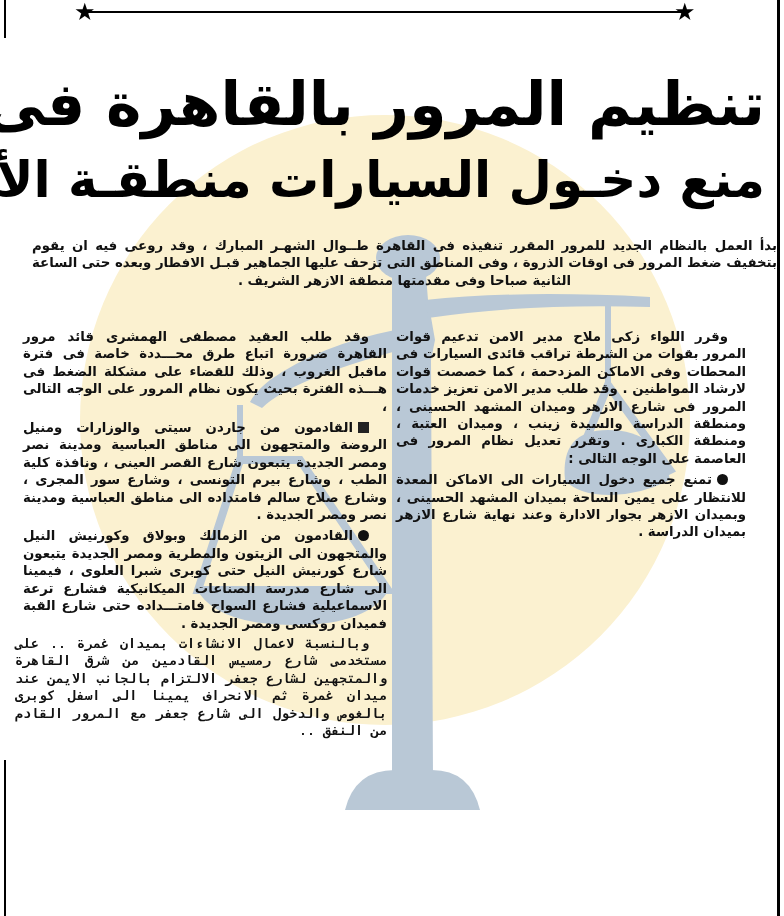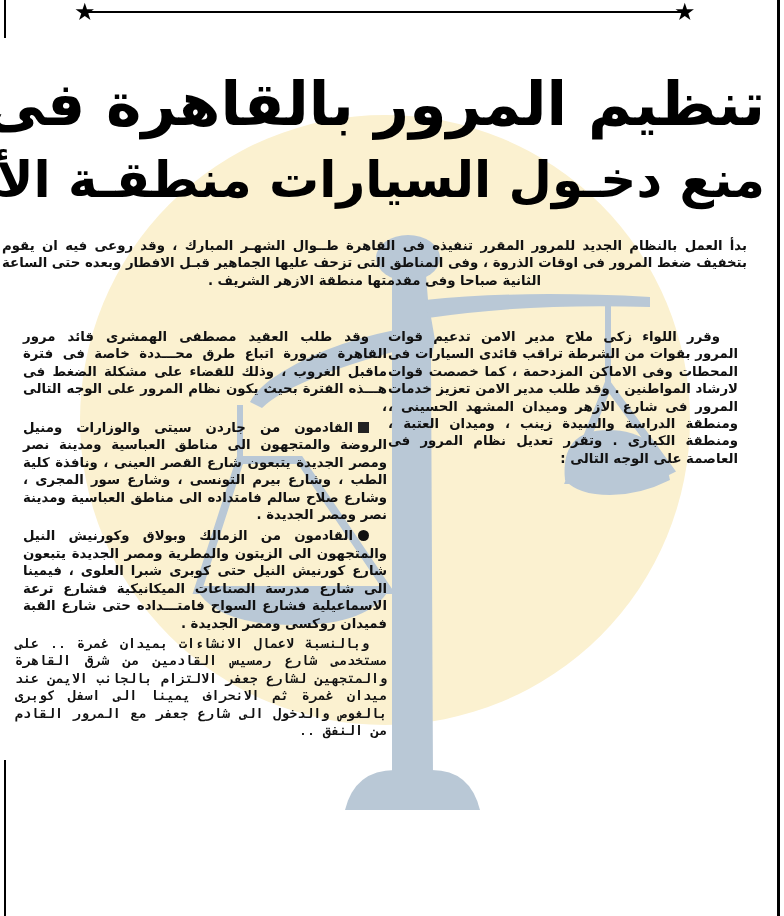--- a/index.html
+++ b/index.html
@@ -25,22 +25,22 @@
     font-family:"DejaVu Sans", sans-serif; font-weight:bold; z-index:3; color:#000;
     white-space:nowrap;
   }
   .headline.main { top:64px; font-size:60px; line-height:80px; letter-spacing:-1px; }
   .headline.sub { top:148px; font-size:50px; line-height:64px; }
   .text {
     position:absolute; direction:rtl; text-align:justify; z-index:3;
     font-family:"DejaVu Sans", sans-serif; font-weight:bold; font-size:13.3px;
     line-height:17.4px; color:#111;
   }
-  .lede { left:2px; top:237px; width:745px; text-align-last:center; }
-  .col-right { left:380px; top:328px; width:358px; }
+  .lede { left:32px; top:237px; width:745px; text-align-last:center; }
+  .col-right { left:388px; top:328px; width:358px; }
   .col-left { left:15px; top:328px; width:372px; }
   .para { margin:0 0 4px 8px; text-indent:18px; }
   .para.nomargin { margin:0;font-family:Liberation Mono, monospace; }
   .bullet { display:inline-block; width:11px; height:11px; border-radius:50%; background:#111; margin-left:5px; vertical-align:-1px; }
   .square { display:inline-block; width:11px; height:11px; background:#222; margin-left:5px; vertical-align:-1px; }
 </style>
 </head>
 <body>
 
 <div class="page">
@@ -78,20 +78,21 @@
   <div class="border-left-top"></div>
   <div class="border-left-bottom"></div>
 
   <div class="headline main">تنظيم المرور بالقاهرة فى رمضان</div>
   <div class="headline sub">منع دخـول السيارات منطقـة الأزهر</div>
 
   <div class="text lede">بدأ العمل بالنظام الجديد للمرور المقرر تنفيذه فى القاهرة طــوال الشهـر المبارك ، وقد روعى فيه ان يقوم بتخفيف ضغط المرور فى اوقات الذروة ، وفى المناطق التى تزحف عليها الجماهير قبـل الافطار وبعده حتى الساعة الثانية صباحا وفى مقدمتها منطقة الازهر الشريف .</div>
 
   <div class="text col-right">
     <p class="para">وقرر اللواء زكى ملاح مدير الامن تدعيم قوات المرور بقوات من الشرطة تراقب قائدى السيارات فى المحطات وفى الاماكن المزدحمة ، كما خصصت قوات لارشاد المواطنين . وقد طلب مدير الامن تعزيز خدمات المرور فى شارع الازهر وميدان المشهد الحسينى ، ومنطقة الدراسة والسيدة زينب ، وميدان العتبة ، ومنطقة الكبارى . وتقرر تعديل نظام المرور فى العاصمة على الوجه التالى :</p>
+    <p class="para"><span class="bullet"></span><span>تمنع جميع دخول السيارات الى الاماكن المعدة للانتظار على يمين الساحة بميدان المشهد الحسينى ، وبميدان الازهر بجوار الادارة وعند نهاية شارع الازهر بميدان الدراسة .</span></p>
   </div>
 
   <div class="text col-left">
     <p class="para">وقد طلب العقيد مصطفى الهمشرى قائد مرور القاهرة ضرورة اتباع طرق محـــددة خاصة فى فترة ماقبل الغروب ، وذلك للقضاء على مشكلة الضغط فى هـــذه الفترة بحيث يكون نظام المرور على الوجه التالى ،</p>
     <p class="para"><span class="square"></span><span>القادمون من جاردن سيتى والوزارات ومنيل الروضة والمتجهون الى مناطق العباسية ومدينة نصر ومصر الجديدة يتبعون شارع القصر العينى ، ونافذة كلية الطب ، وشارع بيرم التونسى ، وشارع سور المجرى ، وشارع صلاح سالم فامتداده الى مناطق العباسية ومدينة نصر ومصر الجديدة .</span></p>
     <p class="para"><span class="bullet"></span><span>القادمون من الزمالك وبولاق وكورنيش النيل والمتجهون الى الزيتون والمطرية ومصر الجديدة يتبعون شارع كورنيش النيل حتى كوبرى شبرا العلوى ، فيمينا الى شارع مدرسة الصناعات الميكانيكية فشارع ترعة الاسماعيلية فشارع السواح فامتـــداده حتى شارع القبة فميدان روكسى ومصر الجديدة .</span></p>
     <p class="para nomargin">وبالنسبة لاعمال الانشاءات بميدان غمرة .. على مستخدمى شارع رمسيس القادمين من شرق القاهرة والمتجهين لشارع جعفر الالتزام بالجانب الايمن عند ميدان غمرة ثم الانحراف يمينا الى اسفل كوبرى بالغوص والدخول الى شارع جعفر مع المرور القادم من النفق ..</p>
   </div>
 </div>
 

